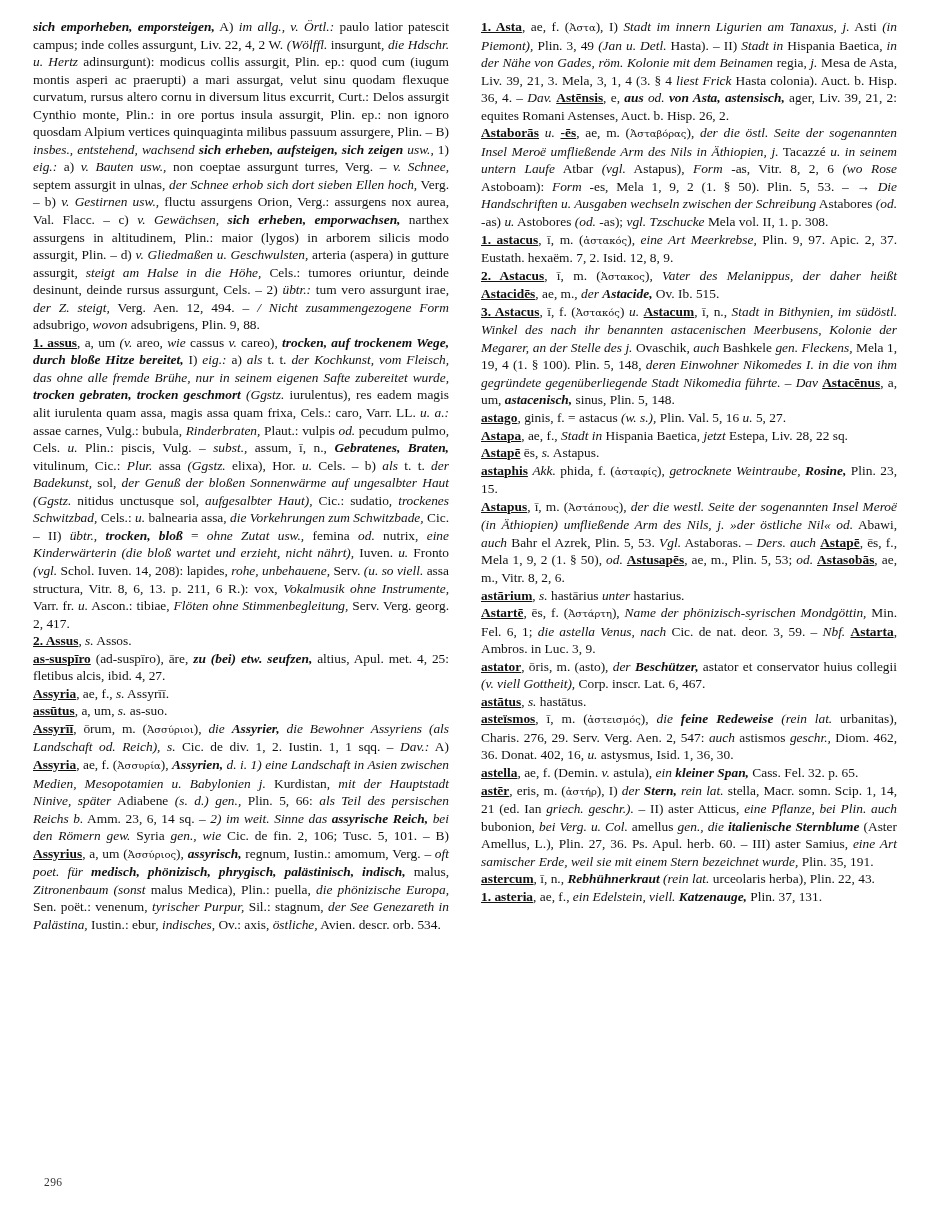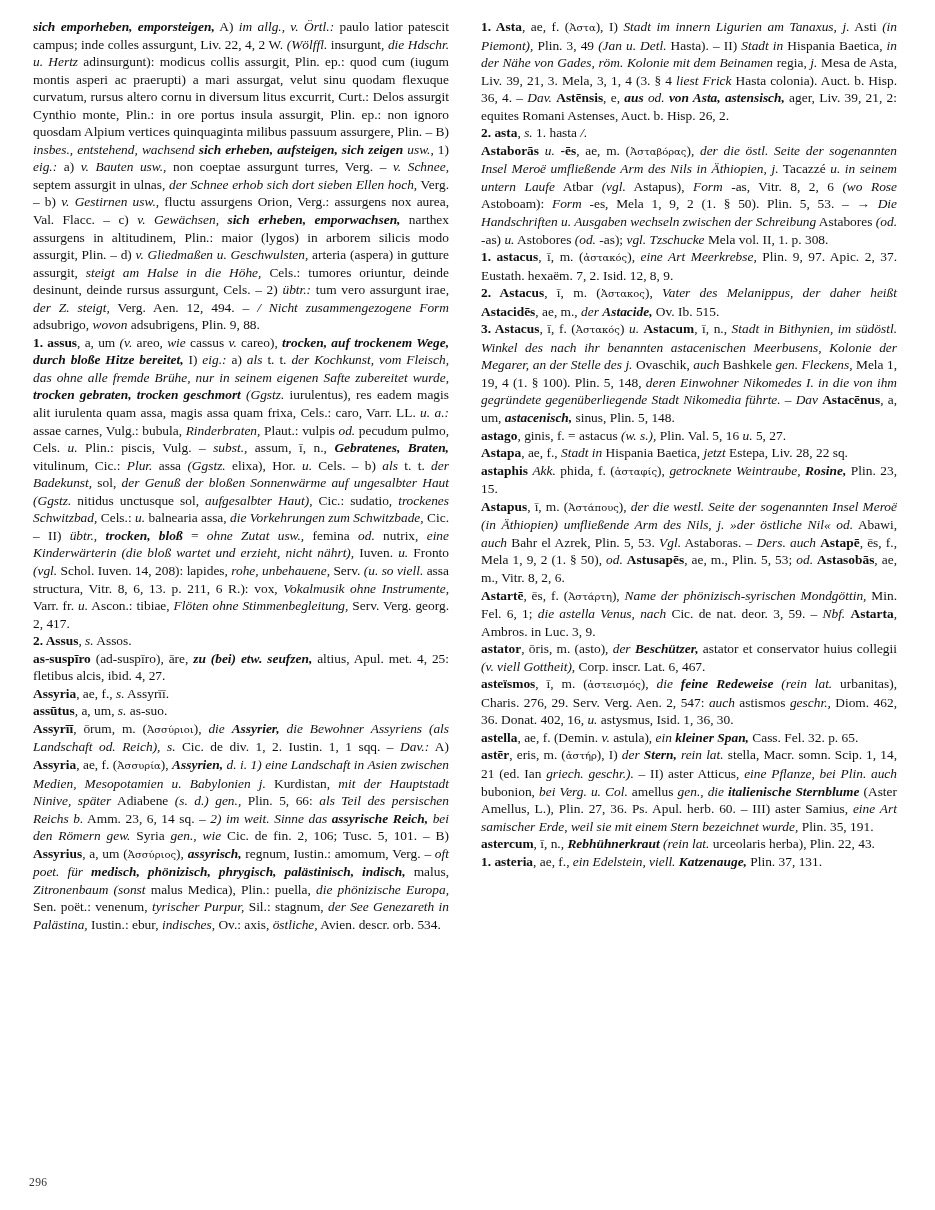--- a/index.html
+++ b/index.html
@@ -41,36 +41,37 @@
     margin: 0;
     text-indent: 0;
     padding: 0;
   }
   
   .entry {
     margin: 0;
   }
   b, .hw {
     font-weight: bold;
+    text-decoration: underline;
   }
   i, .it {
     font-style: italic;
   }
   .bi {
     font-weight: bold;
     font-style: italic;
   }
   .gr {
     font-family: "DejaVu Serif", serif;
     font-style: normal;
     font-size: 10px;
   }
   .folio {
     position: absolute;
-    left: 29px;
+    left: 44px;
     bottom: 22px;
     font-size: 11.5px;
     color: #333;
     letter-spacing: 0.4px;
   }
 </style>
 </head>
 <body>
 
 <div class="page">
@@ -79,31 +80,33 @@
         <p class="entry"><span class="bi">sich emporheben, emporsteigen,</span> A) <i>im allg., v. Örtl.:</i> paulo latior patescit campus; inde colles assurgunt, Liv. 22, 4, 2 W. <i>(Wölffl.</i> insurgunt, <i>die Hdschr. u. Hertz</i> adinsurgunt): modicus collis assurgit, Plin. ep.: quod cum (iugum montis asperi ac praerupti) a mari assurgat, velut sinu quodam flexuque curvatum, rursus altero cornu in diversum litus excurrit, Curt.: Delos assurgit Cynthio monte, Plin.: in ore portus insula assurgit, Plin. ep.: non ignoro quosdam Alpium vertices quinquaginta milibus passuum assurgere, Plin. – B) <i>insbes., entstehend, wachsend</i> <span class="bi">sich erheben, aufsteigen, sich zeigen</span> <i>usw.,</i> 1) <i>eig.:</i> a) <i>v. Bauten usw.,</i> non coeptae assurgunt turres, Verg. – <i>v. Schnee,</i> septem assurgit in ulnas, <i>der Schnee erhob sich dort sieben Ellen hoch,</i> Verg. – b) <i>v. Gestirnen usw.,</i> fluctu assurgens Orion, Verg.: assurgens nox aurea, Val. Flacc. – c) <i>v. Gewächsen,</i> <span class="bi">sich erheben, emporwachsen,</span> narthex assurgens in altitudinem, Plin.: maior (lygos) in arborem silicis modo assurgit, Plin. – d) <i>v. Gliedmaßen u. Geschwulsten,</i> arteria (aspera) in gutture assurgit, <i>steigt am Halse in die Höhe,</i> Cels.: tumores oriuntur, deinde desinunt, deinde rursus assurgunt, Cels. – 2) <i>übtr.:</i> tum vero assurgunt irae, <i>der Z. steigt,</i> Verg. Aen. 12, 494. – <i>/ Nicht zusammengezogene Form</i> adsubrigo, <i>wovon</i> adsubrigens, Plin. 9, 88.</p>
         <p class="entry"><b>1. assus</b>, a, um <i>(v.</i> areo, <i>wie</i> cassus <i>v.</i> careo), <span class="bi">trocken, auf trockenem Wege, durch bloße Hitze bereitet,</span> I) <i>eig.:</i> a) <i>als</i> t. t. <i>der Kochkunst, vom Fleisch, das ohne alle fremde Brühe, nur in seinem eigenen Safte zubereitet wurde,</i> <span class="bi">trocken gebraten, trocken geschmort</span> <i>(Ggstz.</i> iurulentus), res eadem magis alit iurulenta quam assa, magis assa quam frixa, Cels.: caro, Varr. LL. <i>u. a.:</i> assae carnes, Vulg.: bubula, <i>Rinderbraten,</i> Plaut.: vulpis <i>od.</i> pecudum pulmo, Cels. <i>u.</i> Plin.: piscis, Vulg. – <i>subst.,</i> assum, ī, n., <span class="bi">Gebratenes, Braten,</span> vitulinum, Cic.: <i>Plur.</i> assa <i>(Ggstz.</i> elixa), Hor. <i>u.</i> Cels. – b) <i>als</i> t. t. <i>der Badekunst,</i> sol, <i>der Genuß der bloßen Sonnenwärme auf ungesalbter Haut (Ggstz.</i> nitidus unctusque sol, <i>aufgesalbter Haut),</i> Cic.: sudatio, <i>trockenes Schwitzbad,</i> Cels.: <i>u.</i> balnearia assa, <i>die Vorkehrungen zum Schwitzbade,</i> Cic. – II) <i>übtr.,</i> <span class="bi">trocken, bloß</span> = <i>ohne Zutat usw.,</i> femina <i>od.</i> nutrix, <i>eine Kinderwärterin (die bloß wartet und erzieht, nicht nährt),</i> Iuven. <i>u.</i> Fronto <i>(vgl.</i> Schol. Iuven. 14, 208): lapides, <i>rohe, unbehauene,</i> Serv. <i>(u. so viell.</i> assa structura, Vitr. 8, 6, 13. p. 211, 6 R.): vox, <i>Vokalmusik ohne Instrumente,</i> Varr. fr. <i>u.</i> Ascon.: tibiae, <i>Flöten ohne Stimmenbegleitung,</i> Serv. Verg. georg. 2, 417.</p>
         <p class="entry"><b>2. Assus</b>, <i>s.</i> Assos.</p>
         <p class="entry"><b>as-suspīro</b> (ad-suspīro), āre, <span class="bi">zu (bei) etw. seufzen,</span> altius, Apul. met. 4, 25: fletibus alcis, ibid. 4, 27.</p>
         <p class="entry"><b>Assyria</b>, ae, f., <i>s.</i> Assyrīī.</p>
         <p class="entry"><b>assūtus</b>, a, um, <i>s.</i> as-suo.</p>
         <p class="entry"><b>Assyrīī</b>, ōrum, m. (<span class="gr">Ἀσσύριοι</span>), <i>die</i> <span class="bi">Assyrier,</span> <i>die Bewohner Assyriens (als Landschaft od. Reich), s.</i> Cic. de div. 1, 2. Iustin. 1, 1 sqq. – <i>Dav.:</i> A) <b>Assyria</b>, ae, f. (<span class="gr">Ἀσσυρία</span>), <span class="bi">Assyrien,</span> <i>d. i.</i> <i>1) eine Landschaft in Asien zwischen Medien, Mesopotamien u. Babylonien j.</i> Kurdistan, <i>mit der Hauptstadt Ninive, später</i> Adiabene <i>(s. d.) gen.,</i> Plin. 5, 66: <i>als Teil des persischen Reichs b.</i> Amm. 23, 6, 14 sq. – <i>2) im weit. Sinne das</i> <span class="bi">assyrische Reich,</span> <i>bei den Römern gew.</i> Syria <i>gen., wie</i> Cic. de fin. 2, 106; Tusc. 5, 101. – B) <b>Assyrius</b>, a, um (<span class="gr">Ἀσσύριος</span>), <span class="bi">assyrisch,</span> regnum, Iustin.: amomum, Verg. – <i>oft poet. für</i> <span class="bi">medisch, phönizisch, phrygisch, palästinisch, indisch,</span> malus, <i>Zitronenbaum (sonst</i> malus Medica), Plin.: puella, <i>die phönizische Europa,</i> Sen. poët.: venenum, <i>tyrischer Purpur,</i> Sil.: stagnum, <i>der See Genezareth in Palästina,</i> Iustin.: ebur, <i>indisches,</i> Ov.: axis, <i>östliche,</i> Avien. descr. orb. 534.</p>
       </div>
     <div class="col" id="col-right">
         <p class="entry"><b>1. Asta</b>, ae, f. (<span class="gr">Ἀστα</span>), I) <i>Stadt im innern Ligurien am Tanaxus, j.</i> Asti <i>(in Piemont),</i> Plin. 3, 49 <i>(Jan u. Detl.</i> Hasta). – II) <i>Stadt in</i> Hispania Baetica, <i>in der Nähe von Gades, röm. Kolonie mit dem Beinamen</i> regia, <i>j.</i> Mesa de Asta, Liv. 39, 21, 3. Mela, 3, 1, 4 (3. § 4 <i>liest Frick</i> Hasta colonia). Auct. b. Hisp. 36, 4. – <i>Dav.</i> <b>Astēnsis</b>, e, <span class="bi">aus</span> <i>od.</i> <span class="bi">von Asta, astensisch,</span> ager, Liv. 39, 21, 2: equites Romani Astenses, Auct. b. Hisp. 26, 2.</p>
-        <p class="entry"><b>2. asta</b>, <i>s.</i> 1. hasta <i>/.</i></p>
         <p class="entry"><b>Astaborās</b> <i>u.</i> <b>-ēs</b>, ae, m. (<span class="gr">Ἀσταβόρας</span>), <i>der die östl. Seite der sogenannten Insel Meroë umfließende Arm des Nils in Äthiopien, j.</i> Tacazzé <i>u. in seinem untern Laufe</i> Atbar <i>(vgl.</i> Astapus), <i>Form</i> -as, Vitr. 8, 2, 6 <i>(wo Rose</i> Astoboam): <i>Form</i> -es, Mela 1, 9, 2 (1. § 50). Plin. 5, 53. – → <i>Die Handschriften u. Ausgaben wechseln zwischen der Schreibung</i> Astabores <i>(od.</i> -as) <i>u.</i> Astobores <i>(od.</i> -as); <i>vgl. Tzschucke</i> Mela vol. II, 1. p. 308.</p>
         <p class="entry"><b>1. astacus</b>, ī, m. (<span class="gr">ἀστακός</span>), <i>eine Art Meerkrebse,</i> Plin. 9, 97. Apic. 2, 37. Eustath. hexaëm. 7, 2. Isid. 12, 8, 9.</p>
         <p class="entry"><b>2. Astacus</b>, ī, m. (<span class="gr">Ἀστακος</span>), <i>Vater des Melanippus, der daher heißt</i> <b>Astacidēs</b>, ae, m., <i>der</i> <span class="bi">Astacide,</span> Ov. Ib. 515.</p>
         <p class="entry"><b>3. Astacus</b>, ī, f. (<span class="gr">Ἀστακός</span>) <i>u.</i> <b>Astacum</b>, ī, n., <i>Stadt in Bithynien, im südöstl. Winkel des nach ihr benannten astacenischen Meerbusens, Kolonie der Megarer, an der Stelle des j.</i> Ovaschik, <i>auch</i> Bashkele <i>gen. Fleckens,</i> Mela 1, 19, 4 (1. § 100). Plin. 5, 148, <i>deren Einwohner Nikomedes I. in die von ihm gegründete gegenüberliegende Stadt Nikomedia führte. – Dav</i> <b>Astacēnus</b>, a, um, <span class="bi">astacenisch,</span> sinus, Plin. 5, 148.</p>
         <p class="entry"><b>astago</b>, ginis, f. = astacus <i>(w. s.),</i> Plin. Val. 5, 16 <i>u.</i> 5, 27.</p>
         <p class="entry"><b>Astapa</b>, ae, f., <i>Stadt in</i> Hispania Baetica, <i>jetzt</i> Estepa, Liv. 28, 22 sq.</p>
+        <p class="entry"><b>Astapē</b> ēs, <i>s.</i> Astapus.</p>
         <p class="entry"><b>astaphis</b> <i>Akk.</i> phida, f. (<span class="gr">ἀσταφίς</span>), <i>getrocknete Weintraube,</i> <span class="bi">Rosine,</span> Plin. 23, 15.</p>
         <p class="entry"><b>Astapus</b>, ī, m. (<span class="gr">Ἀστάπους</span>), <i>der die westl. Seite der sogenannten Insel Meroë (in Äthiopien) umfließende Arm des Nils, j. »der östliche Nil« od.</i> Abawi, <i>auch</i> Bahr el Azrek, Plin. 5, 53. <i>Vgl.</i> Astaboras. – <i>Ders. auch</i> <b>Astapē</b>, ēs, f., Mela 1, 9, 2 (1. § 50), <i>od.</i> <b>Astusapēs</b>, ae, m., Plin. 5, 53; <i>od.</i> <b>Astasobās</b>, ae, m., Vitr. 8, 2, 6.</p>
+        <p class="entry"><b>astārium</b>, <i>s.</i> hastārius <i>unter</i> hastarius.</p>
         <p class="entry"><b>Astartē</b>, ēs, f. (<span class="gr">Ἀστάρτη</span>), <i>Name der phönizisch-syrischen Mondgöttin,</i> Min. Fel. 6, 1; <i>die astella Venus, nach</i> Cic. de nat. deor. 3, 59. – <i>Nbf.</i> <b>Astarta</b>, Ambros. in Luc. 3, 9.</p>
         <p class="entry"><b>astator</b>, ōris, m. (asto), <i>der</i> <span class="bi">Beschützer,</span> astator et conservator huius collegii <i>(v. viell Gottheit),</i> Corp. inscr. Lat. 6, 467.</p>
+        <p class="entry"><b>astātus</b>, <i>s.</i> hastātus.</p>
         <p class="entry"><b>asteïsmos</b>, ī, m. (<span class="gr">ἀστεισμός</span>), <i>die</i> <span class="bi">feine Redeweise</span> <i>(rein lat.</i> urbanitas), Charis. 276, 29. Serv. Verg. Aen. 2, 547: <i>auch</i> astismos <i>geschr.,</i> Diom. 462, 36. Donat. 402, 16, <i>u.</i> astysmus, Isid. 1, 36, 30.</p>
         <p class="entry"><b>astella</b>, ae, f. (Demin. <i>v.</i> astula), <i>ein</i> <span class="bi">kleiner Span,</span> Cass. Fel. 32. p. 65.</p>
         <p class="entry"><b>astēr</b>, eris, m. (<span class="gr">ἀστήρ</span>), I) <i>der</i> <span class="bi">Stern,</span> <i>rein lat.</i> stella, Macr. somn. Scip. 1, 14, 21 (ed. Ian <i>griech. geschr.).</i> – II) aster Atticus, <i>eine Pflanze, bei Plin. auch</i> bubonion, <i>bei Verg. u. Col.</i> amellus <i>gen., die</i> <span class="bi">italienische Sternblume</span> (Aster Amellus, L.), Plin. 27, 36. Ps. Apul. herb. 60. – III) aster Samius, <i>eine Art samischer Erde, weil sie mit einem Stern bezeichnet wurde,</i> Plin. 35, 191.</p>
         <p class="entry"><b>astercum</b>, ī, n., <span class="bi">Rebhühnerkraut</span> <i>(rein lat.</i> urceolaris herba), Plin. 22, 43.</p>
         <p class="entry"><b>1. asteria</b>, ae, f., <i>ein Edelstein, viell.</i> <span class="bi">Katzenauge,</span> Plin. 37, 131.</p>
       </div>
   </div>
   <div class="folio">296</div>
 </div>
 

